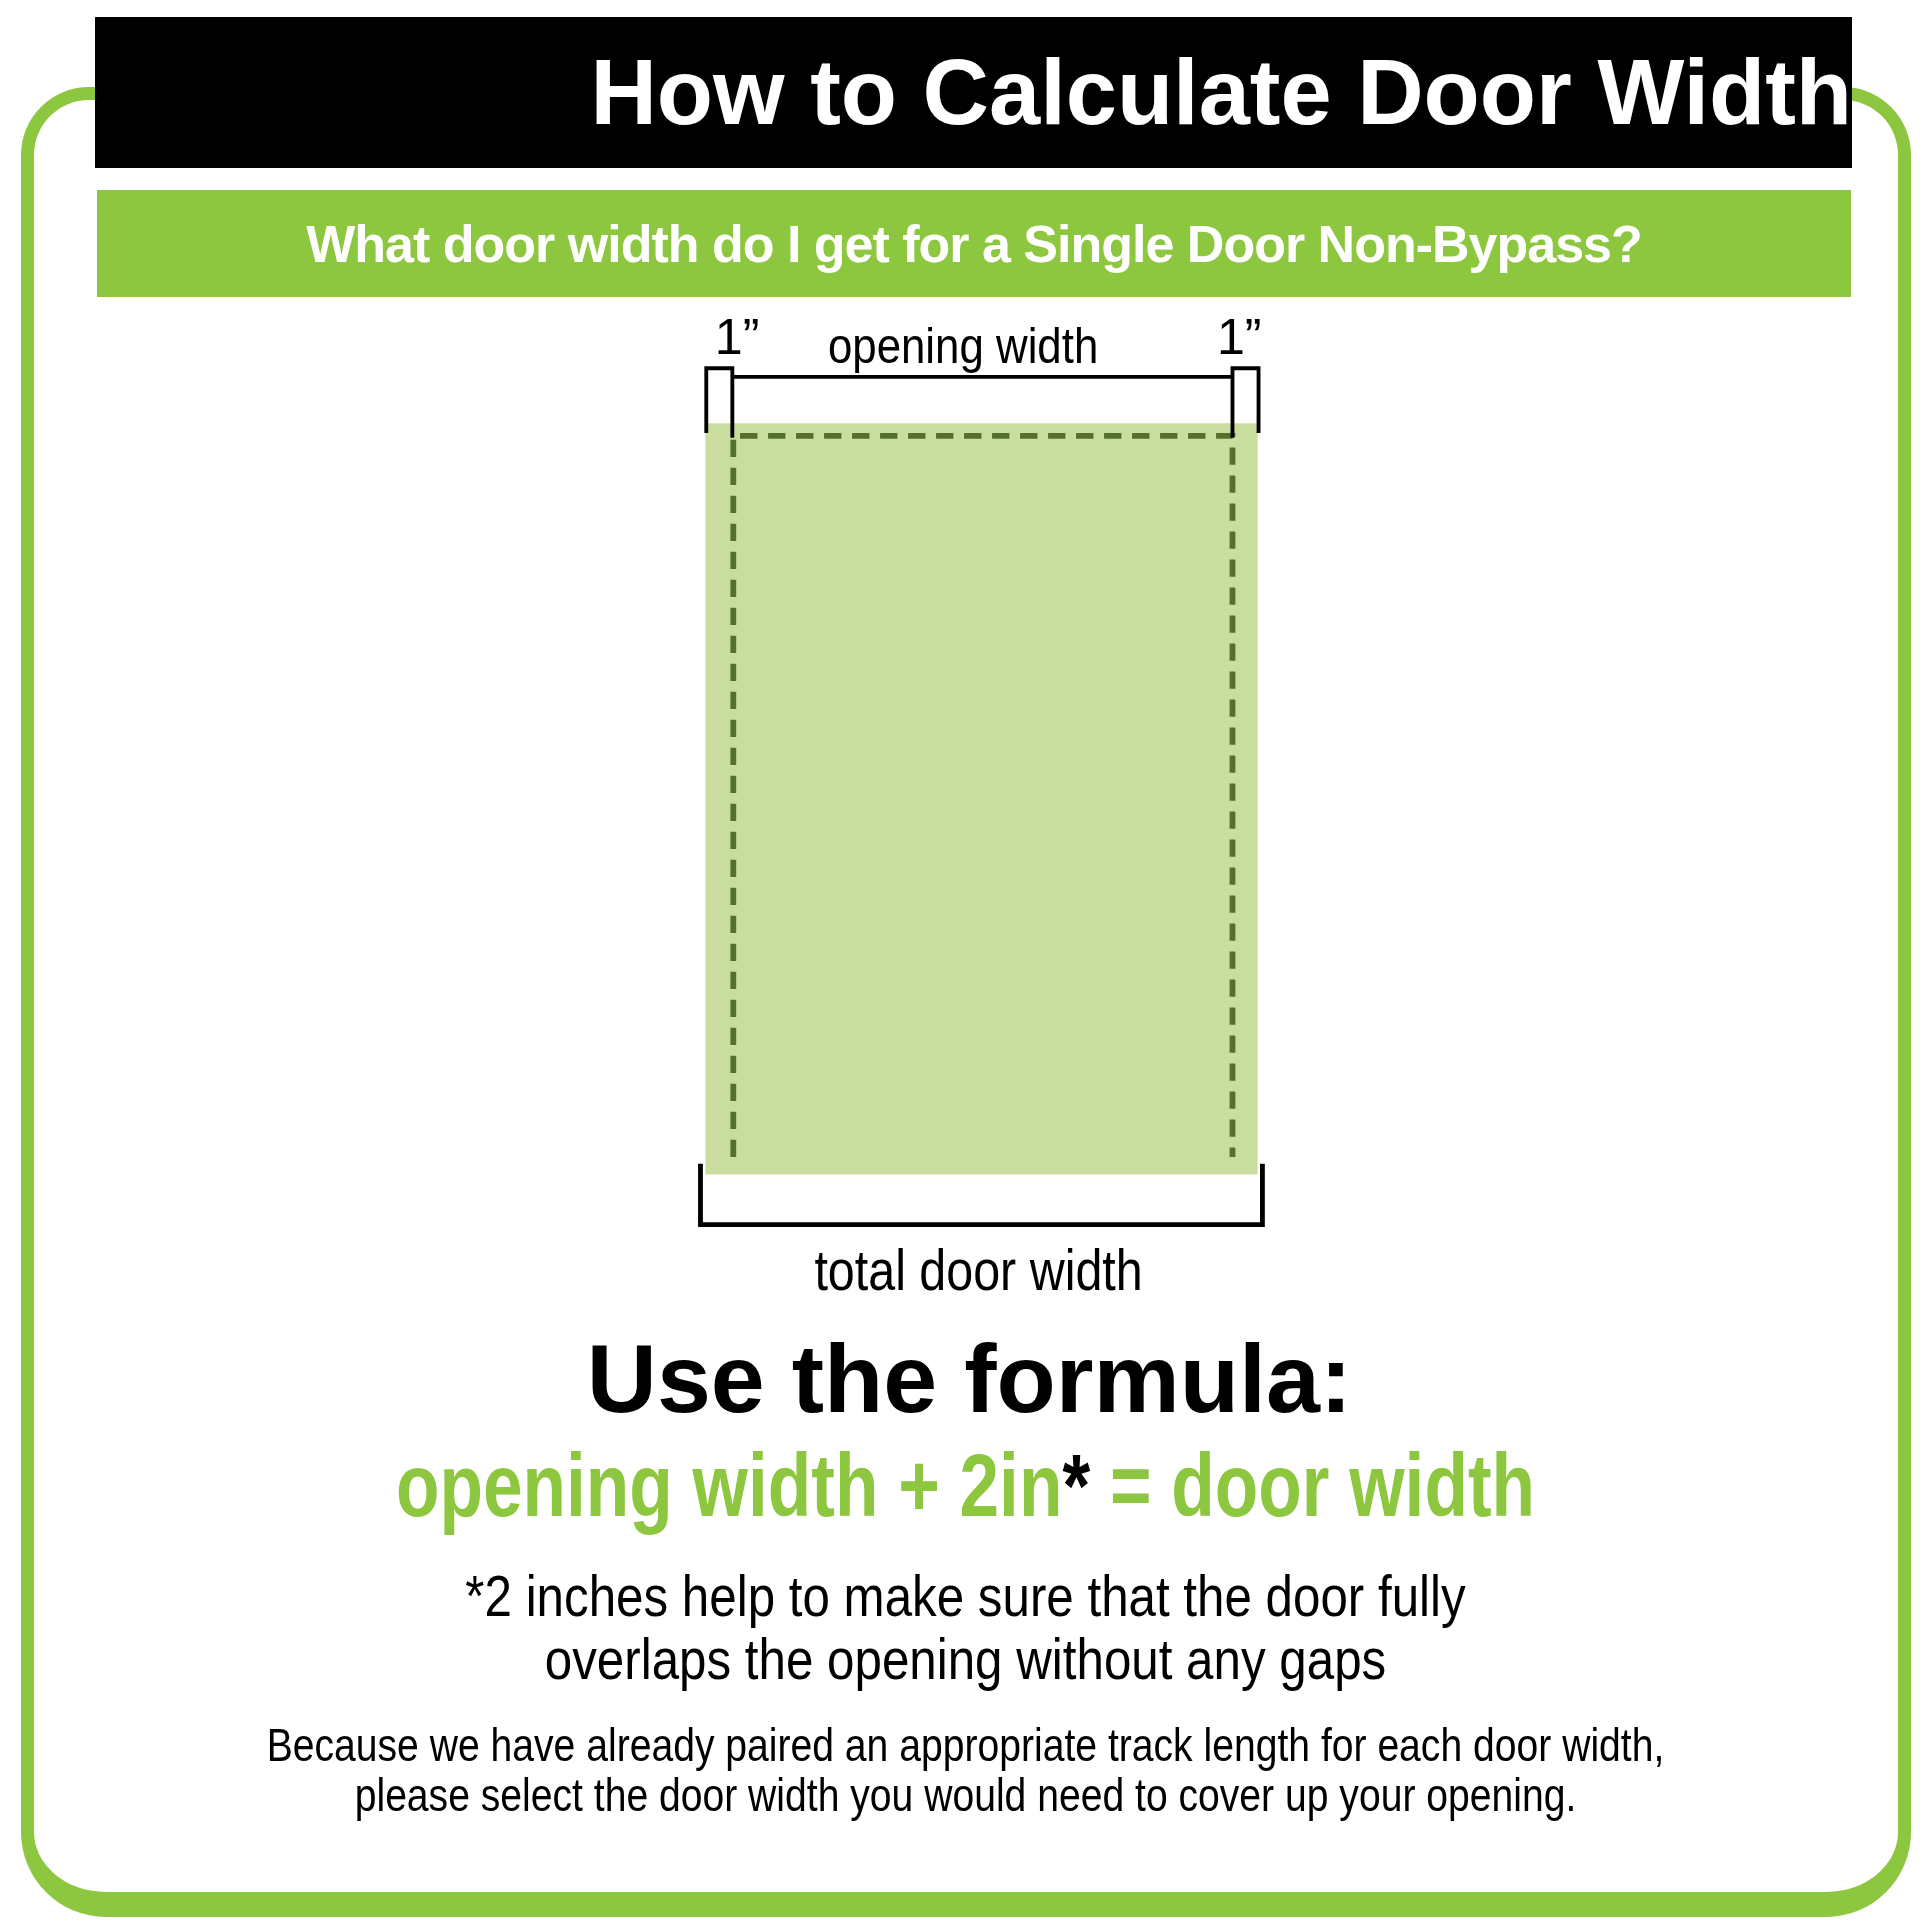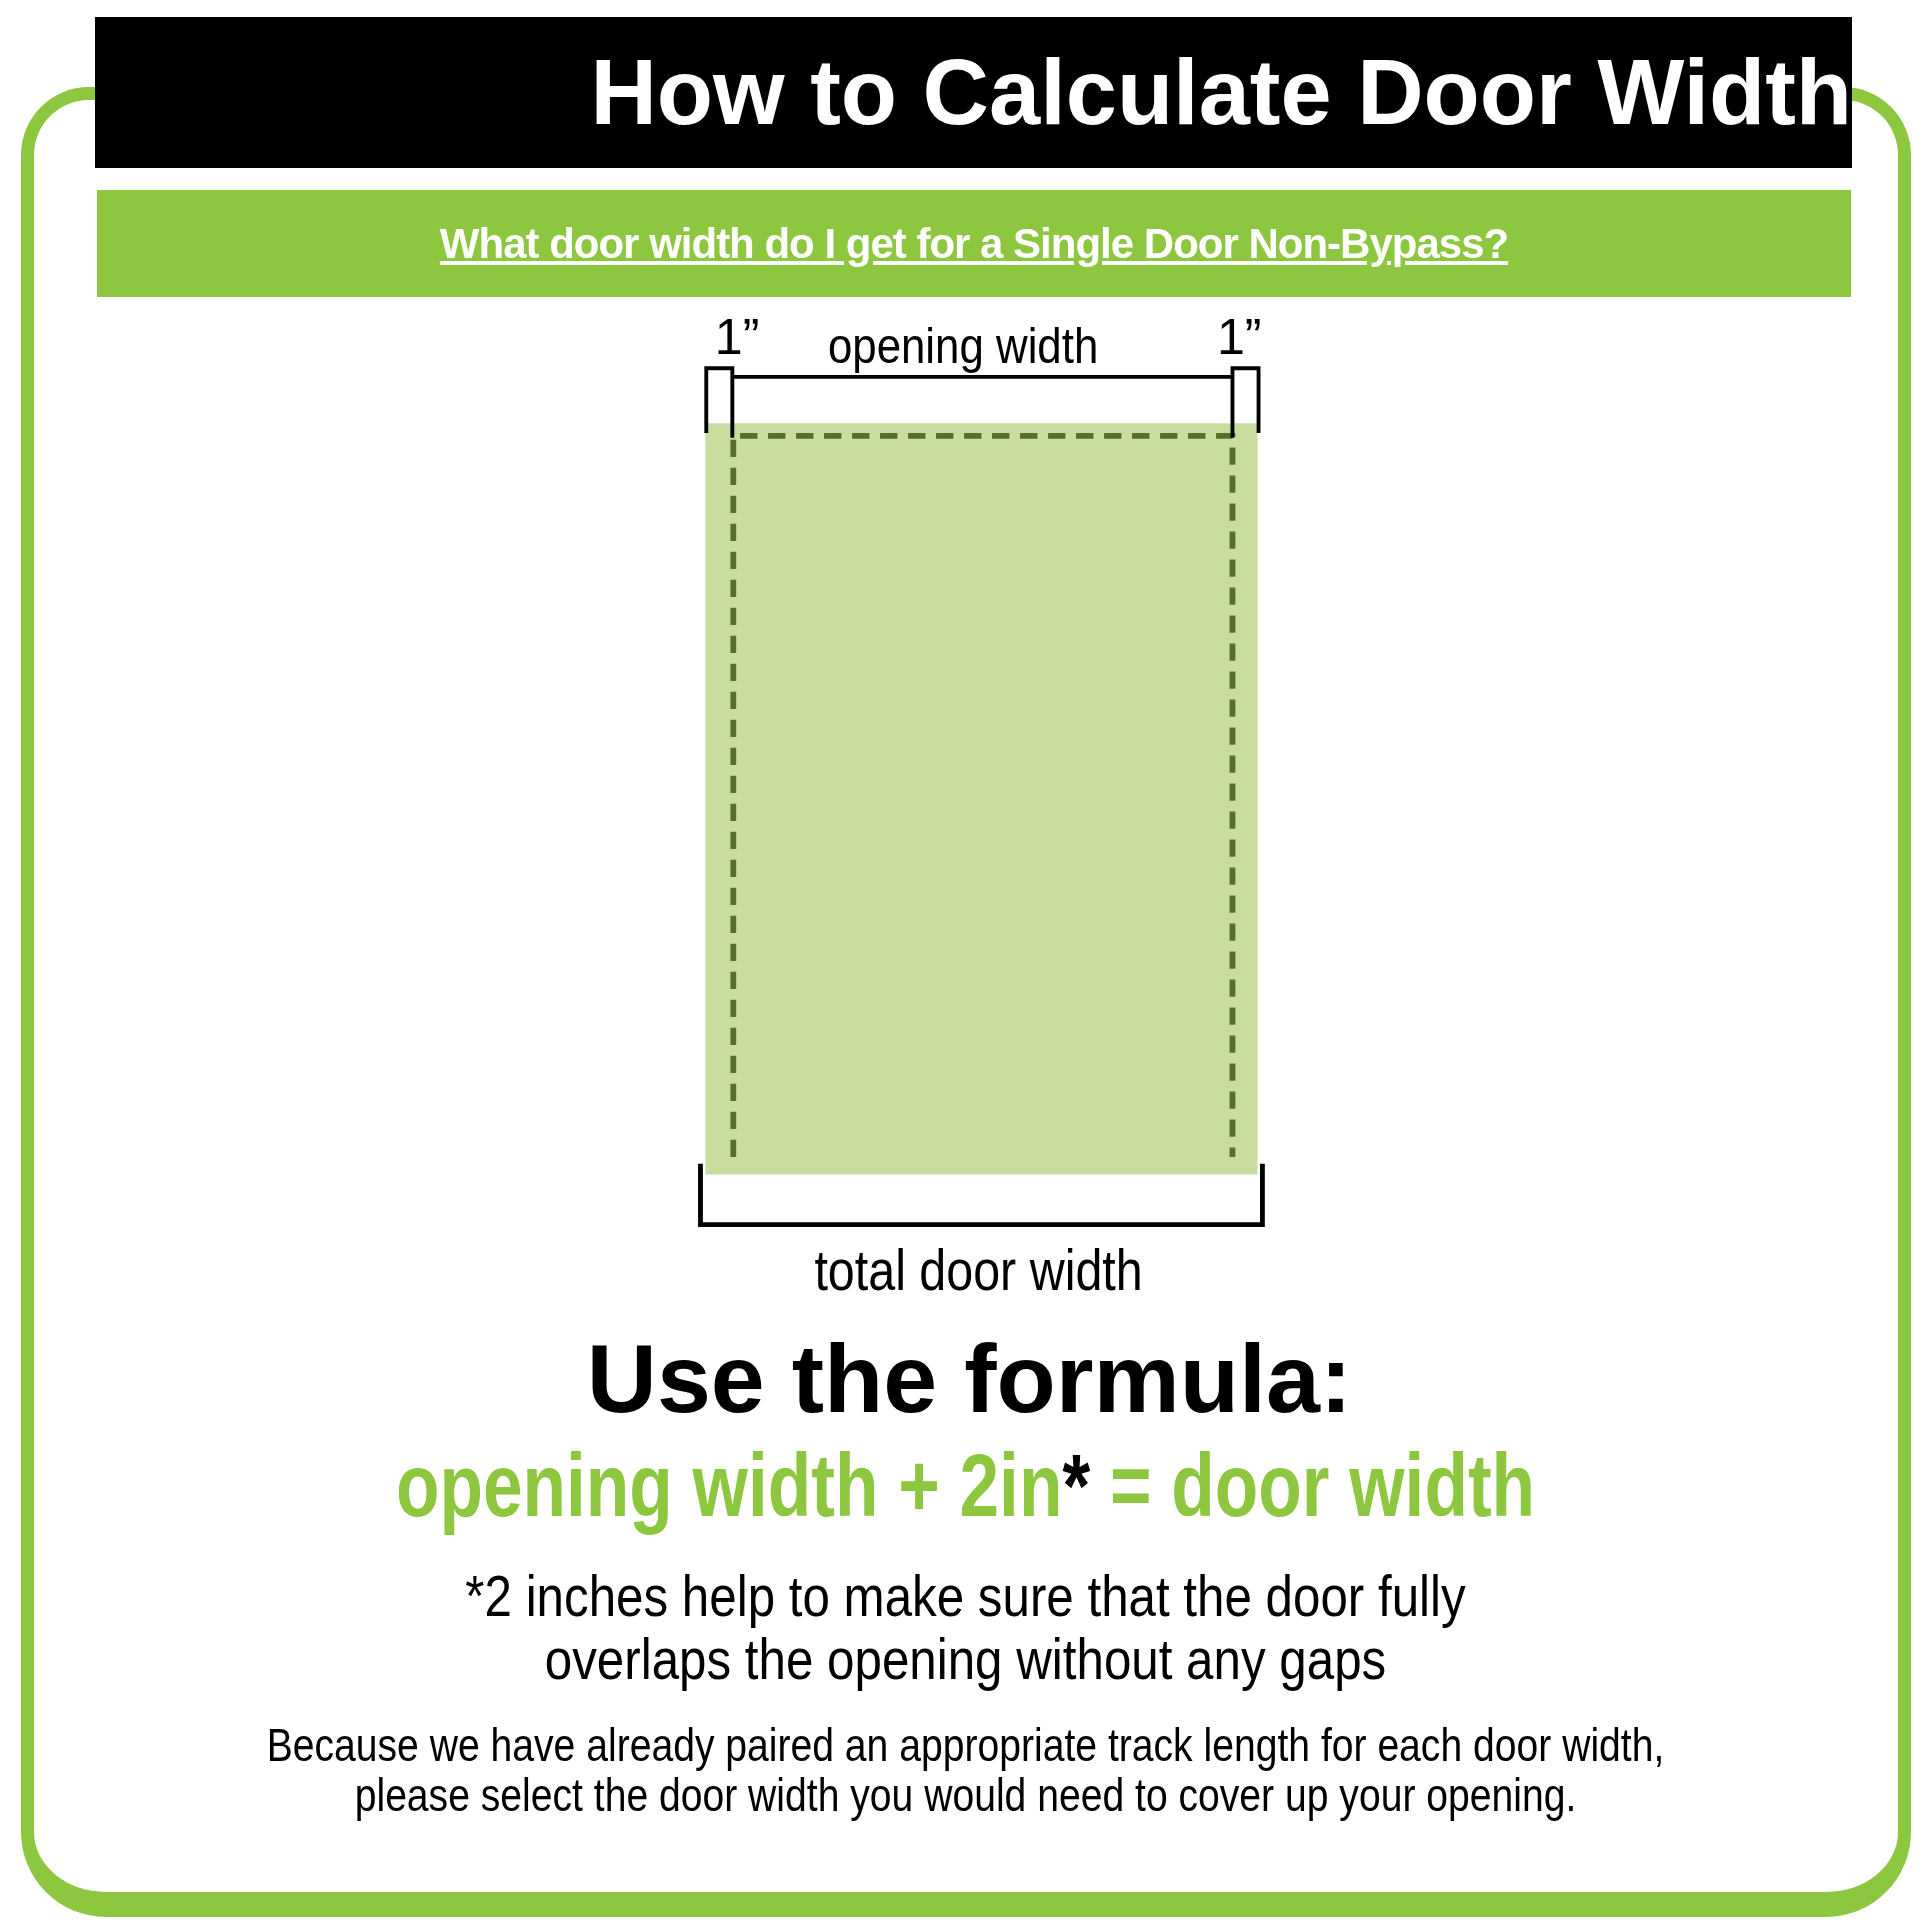--- a/index.html
+++ b/index.html
@@ -16,21 +16,21 @@
   
   .black-banner{position:absolute;left:95px;top:17.4px;width:1757px;height:151px;
                 background:var(--black,#000);display:flex;align-items:center;justify-content:flex-end;
                 z-index:3;}
   .black-banner .title{color:var(--white,#fff);font-size:92px;font-weight:700;letter-spacing:0px;white-space:nowrap;}
 
   
   .green-banner{position:absolute;left:97px;top:190px;width:1754px;height:107px;
                 background:var(--green,#8dc63f);display:flex;align-items:center;justify-content:center;
                 z-index:3;}
-  .green-banner .question{color:var(--white,#fff);font-size:42px;font-weight:700;letter-spacing:-1px;white-space:nowrap;text-decoration:underline;}
+  .green-banner .question{color:var(--white,#fff);font-size:52px;font-weight:700;letter-spacing:-1px;white-space:nowrap;}
 
   
   .diagram{position:absolute;left:628px;top:319px;width:676px;height:980px;z-index:2;}
   .diagram text{font-family:"Liberation Sans",sans-serif;fill:#000;}
   .diagram .dim-label{font-size:52px;}
   .diagram .total-label{font-size:60px;}
   .diagram .door{fill:var(--door-fill,#c9de9e);}
   .diagram .dash{stroke:var(--dash,#55702d);stroke-width:6;fill:none;stroke-dasharray:18 11;}
   .diagram .line{stroke:#000;stroke-width:4;fill:none;}
   .diagram .line-b{stroke:#000;stroke-width:5;fill:none;}

